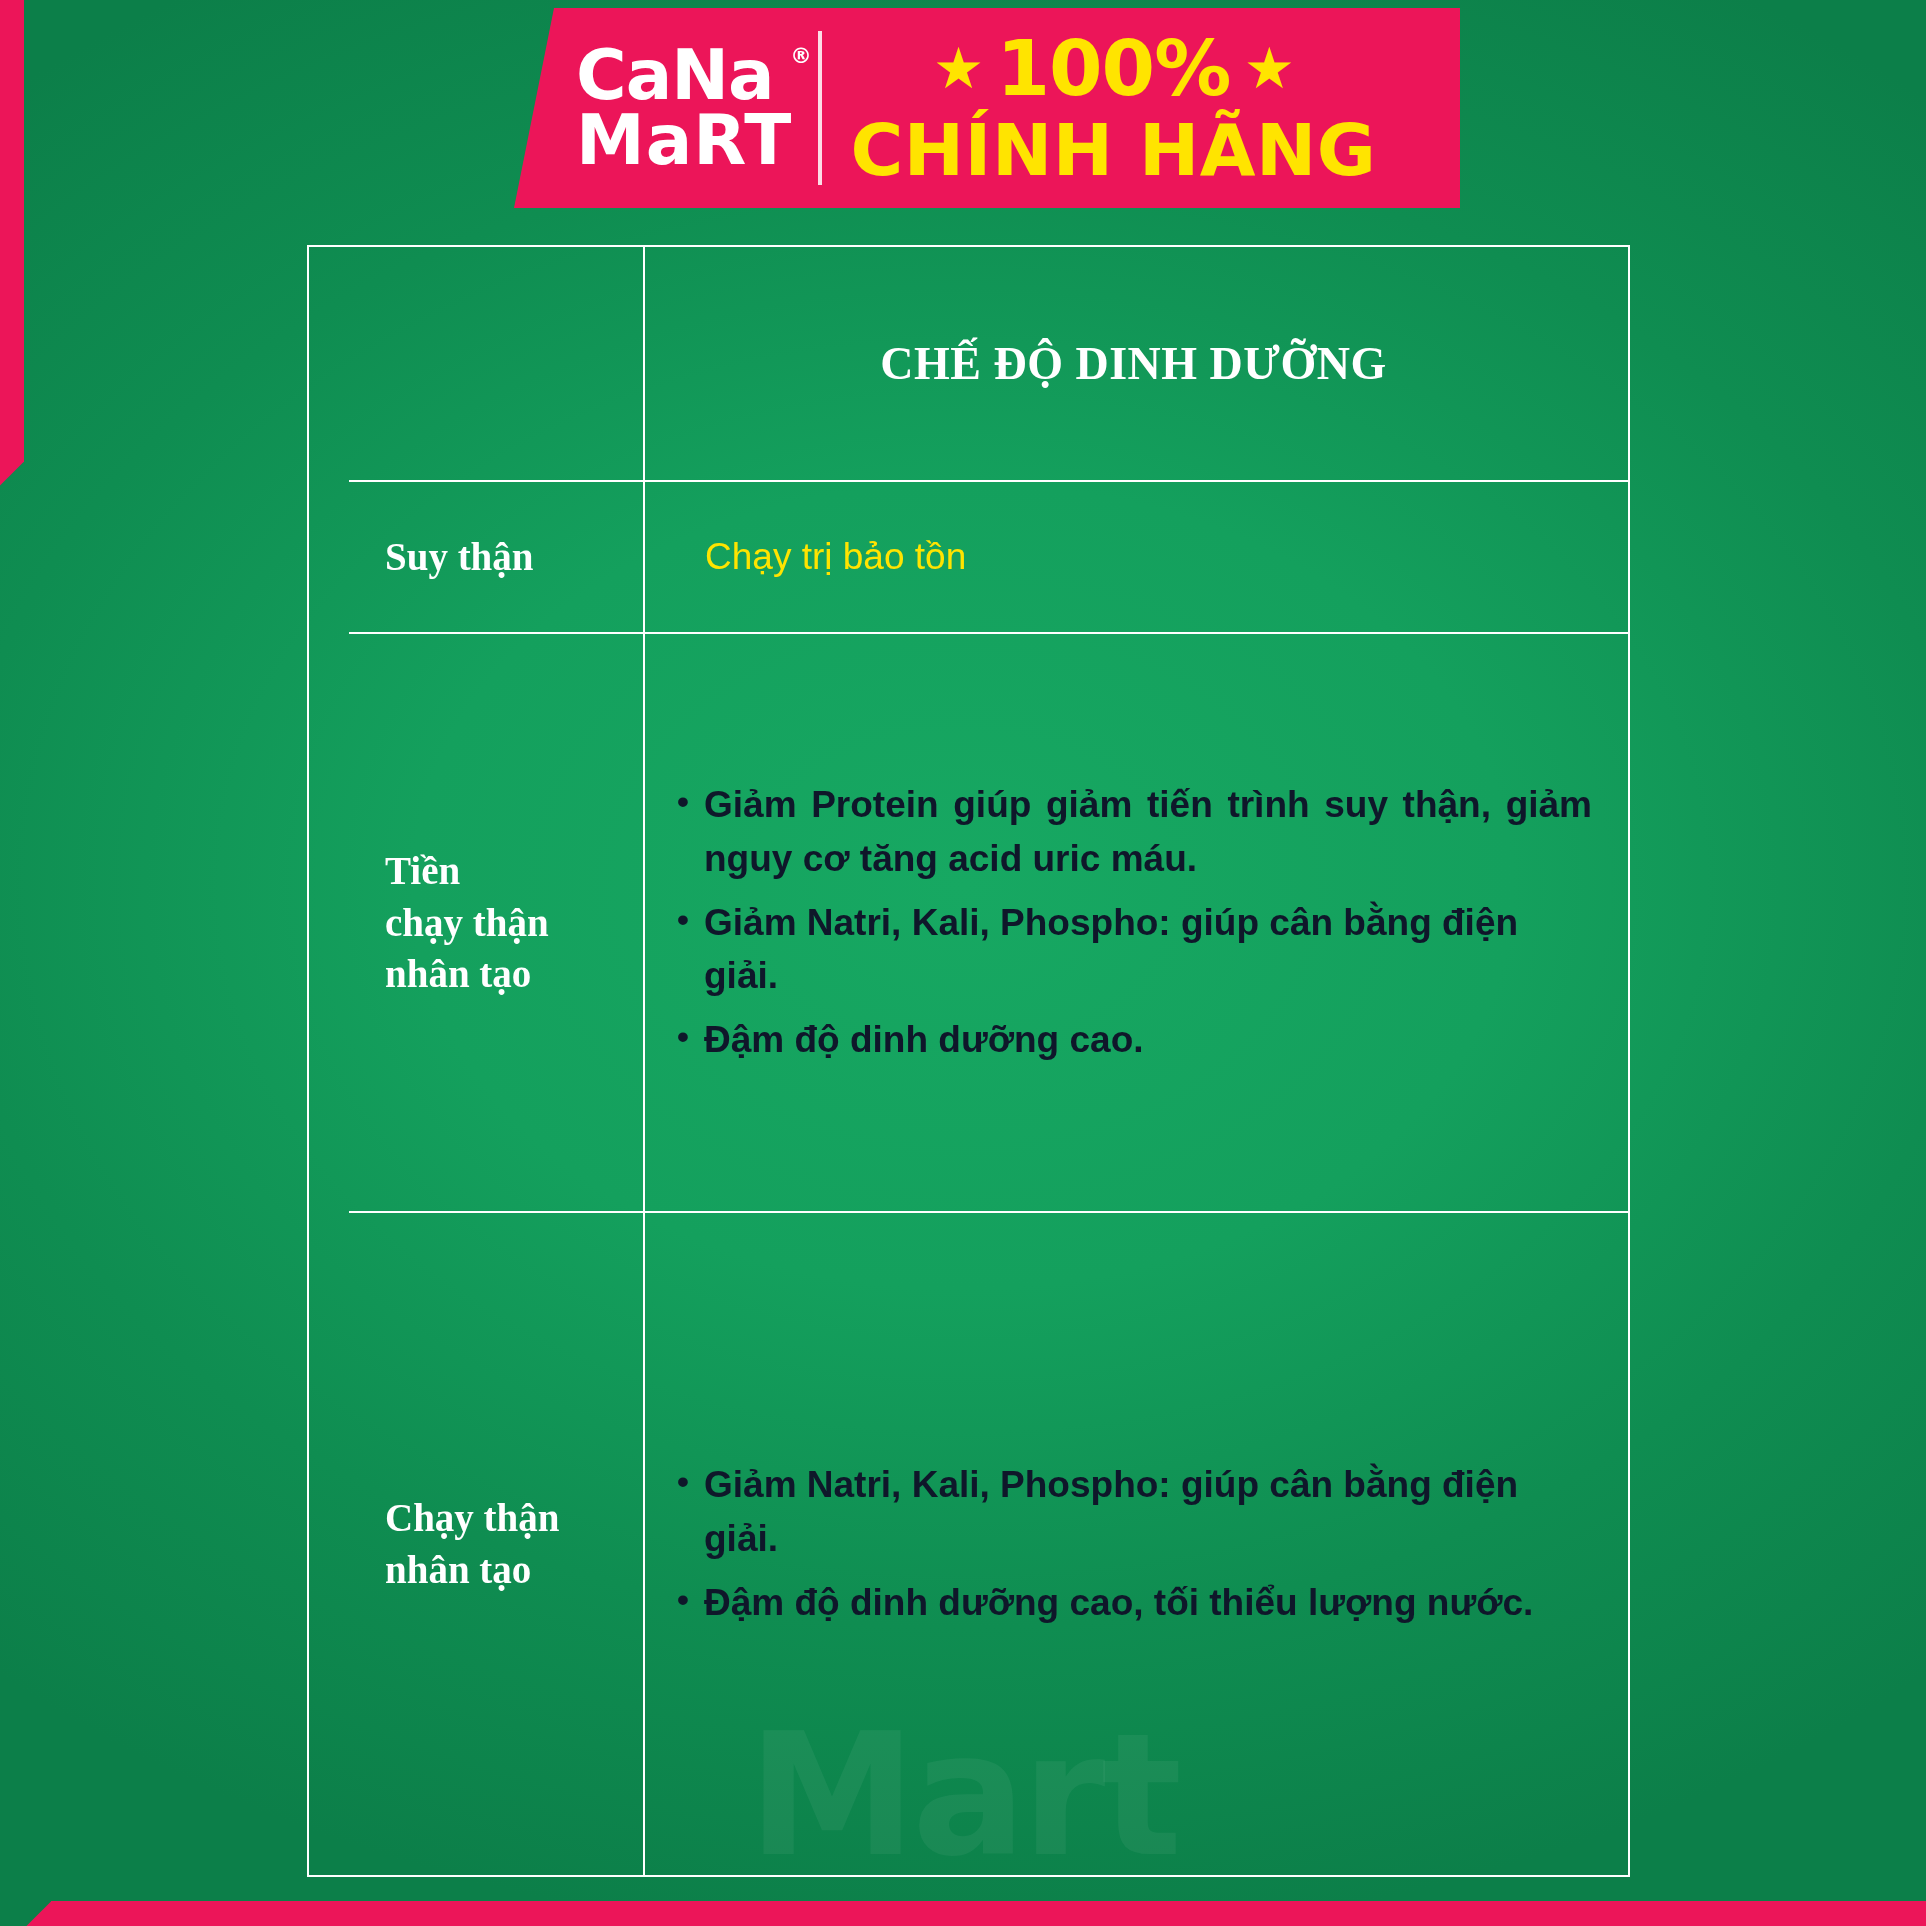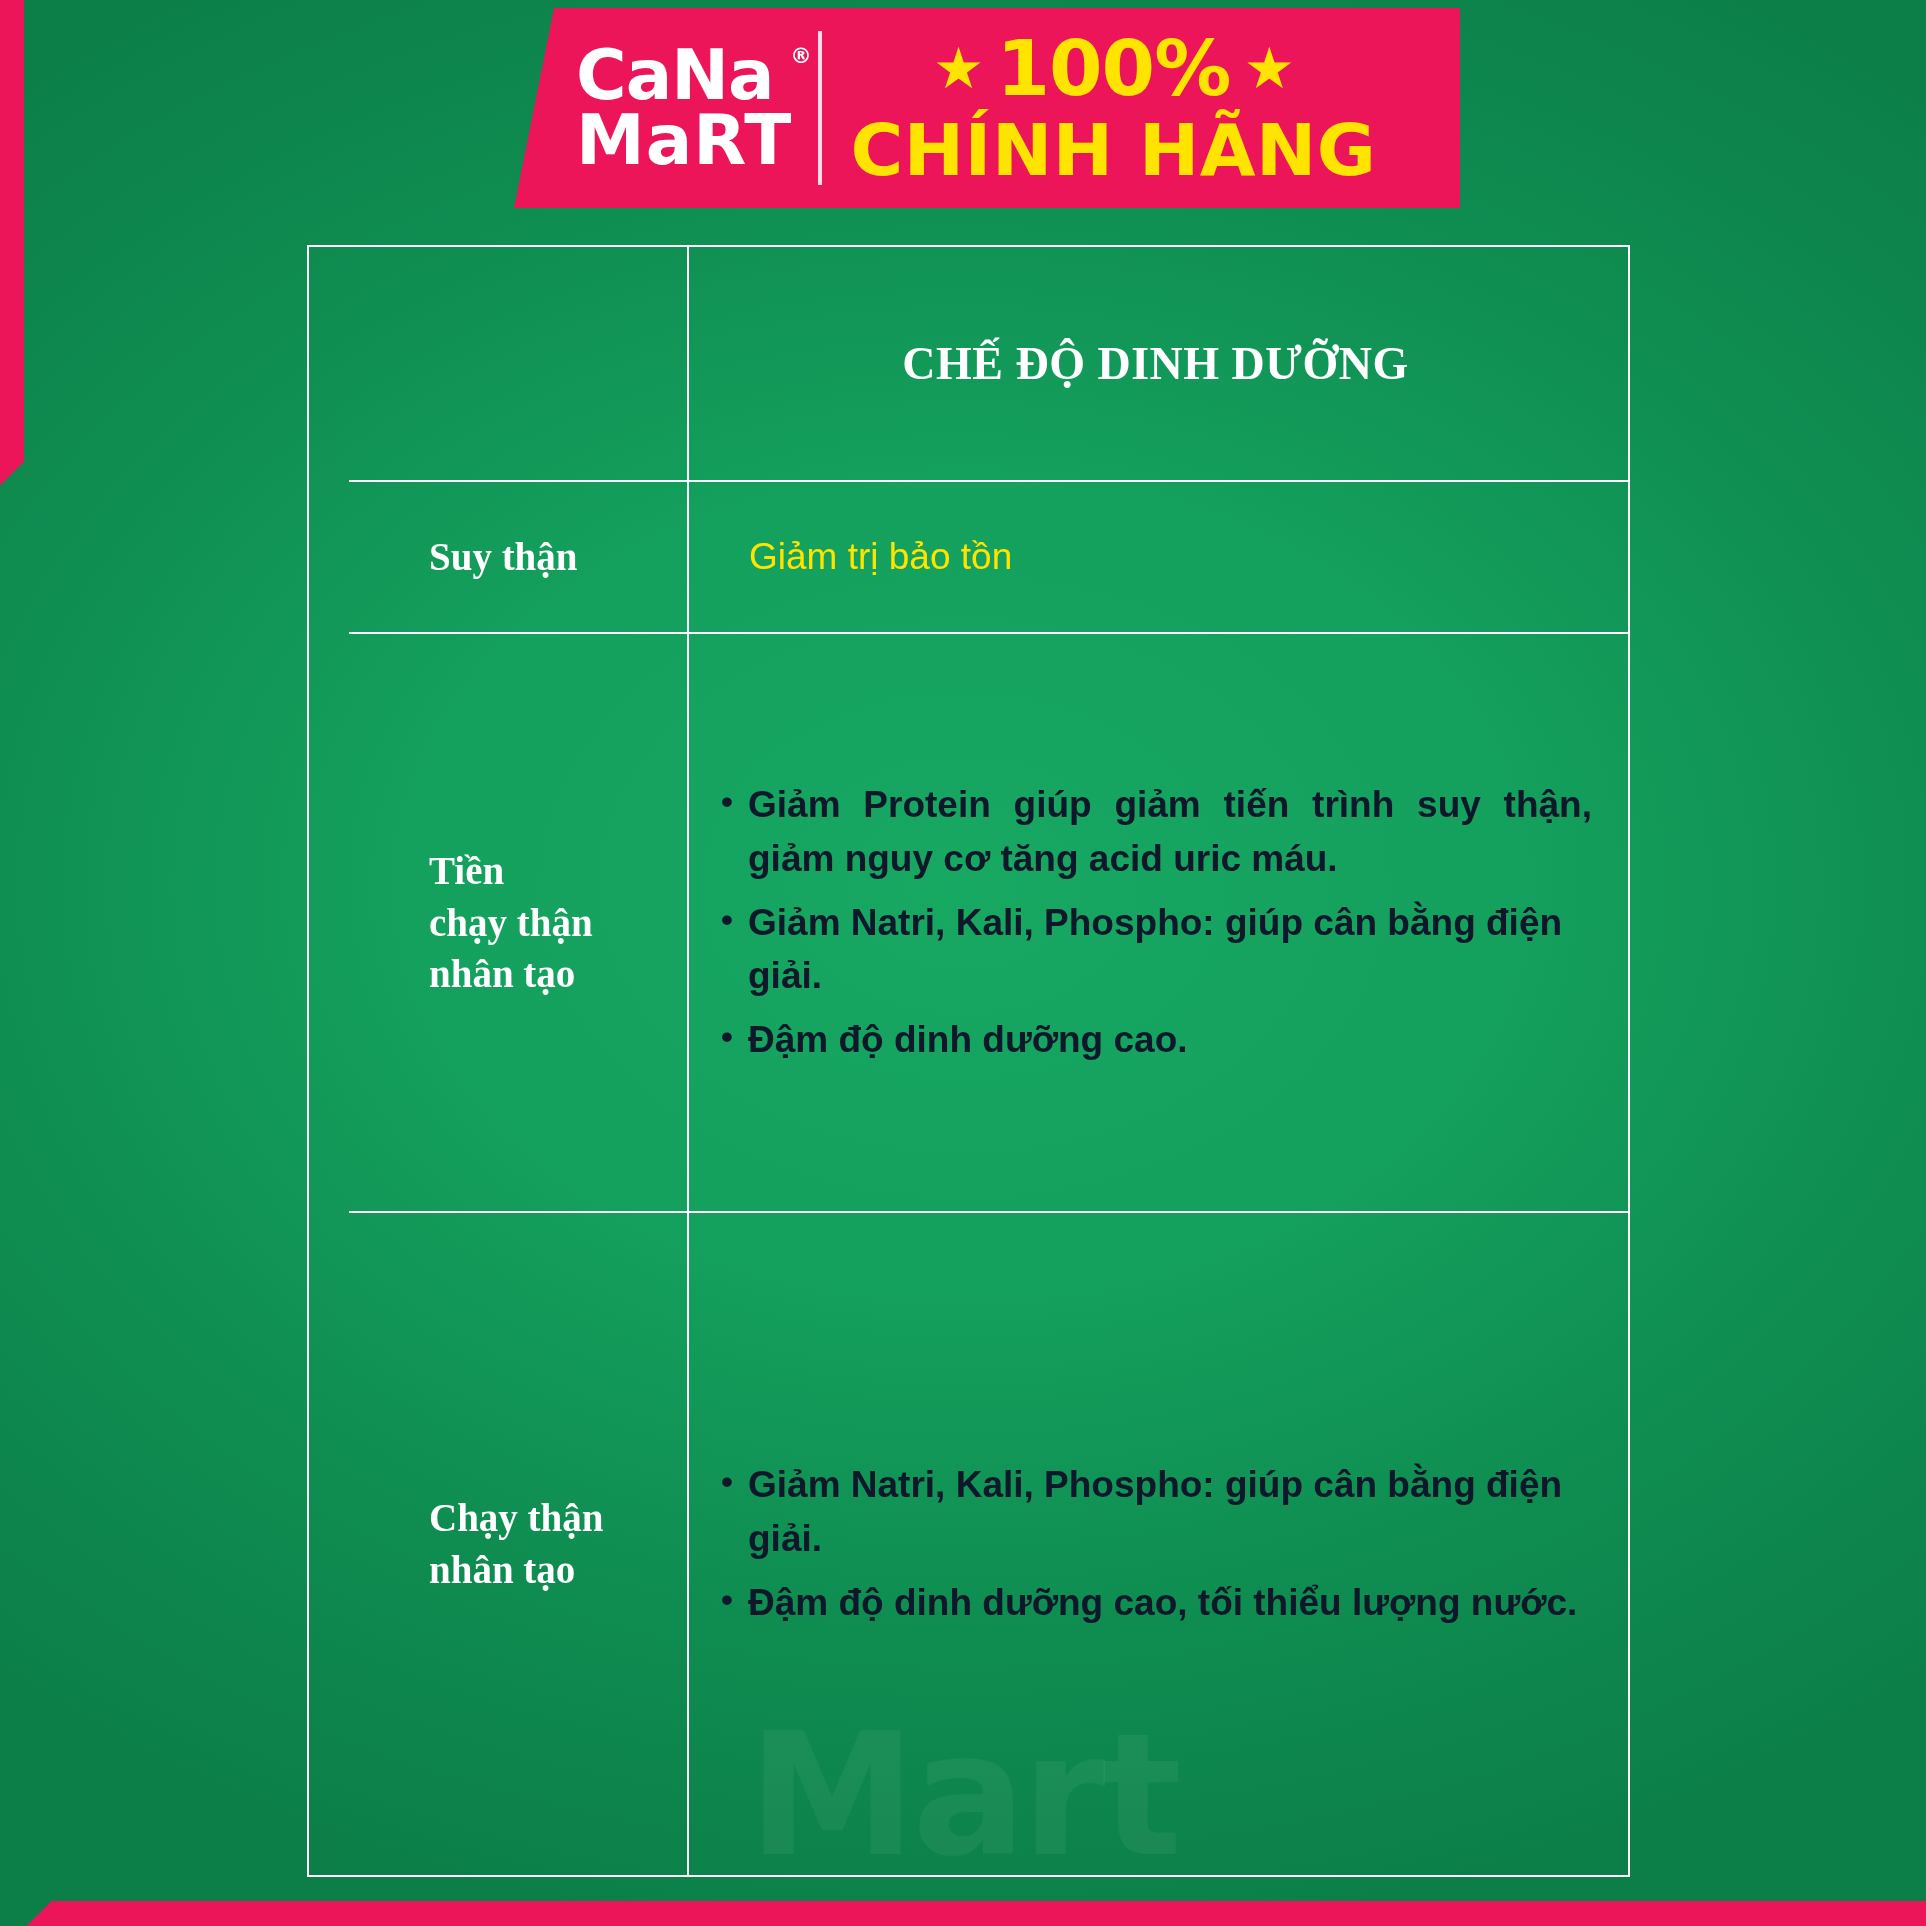--- a/index.html
+++ b/index.html
@@ -166,21 +166,20 @@
     border-right: 2.1px solid #ffffff;
     box-sizing: border-box;
     display: flex;
     align-items: center;
     padding: 0 0 0 36px;
     color: #ffffff;
     font-family: "Liberation Serif", serif;
     font-weight: bold;
     font-size: 39px;
     line-height: 1.33;
-    margin-left: 44px;
   }
   .cell-body {
     flex: 1 1 auto;
     box-sizing: border-box;
     padding: 0 36px 0 30px;
     display: flex;
     flex-direction: column;
     justify-content: center;
   }
 
@@ -275,21 +274,21 @@
   <div class="row row-head">
     <div class="cell-label"></div>
     <div class="cell-body">
       <div class="head-title">CHẾ ĐỘ DINH DƯỠNG</div>
     </div>
   </div>
 
   <div class="row row-2">
     <div class="cell-label">Suy thận</div>
     <div class="cell-body">
-      <div class="plain-line">Giảm trị bảo tồn</div>
+      <div class="plain-line">Chạy trị bảo tồn</div>
     </div>
   </div>
 
   <div class="row row-3">
     <div class="cell-label" style="white-space:pre-line">Tiền
 chạy thận
 nhân tạo</div>
     <div class="cell-body">
       <ul class="bullets">
         <li>Giảm Protein giúp giảm tiến trình suy thận, giảm nguy cơ tăng acid uric máu.</li>

